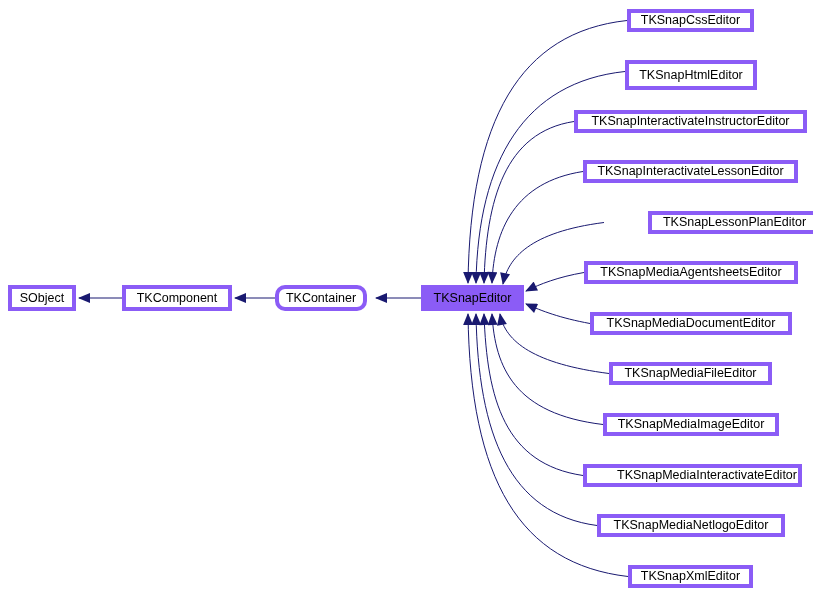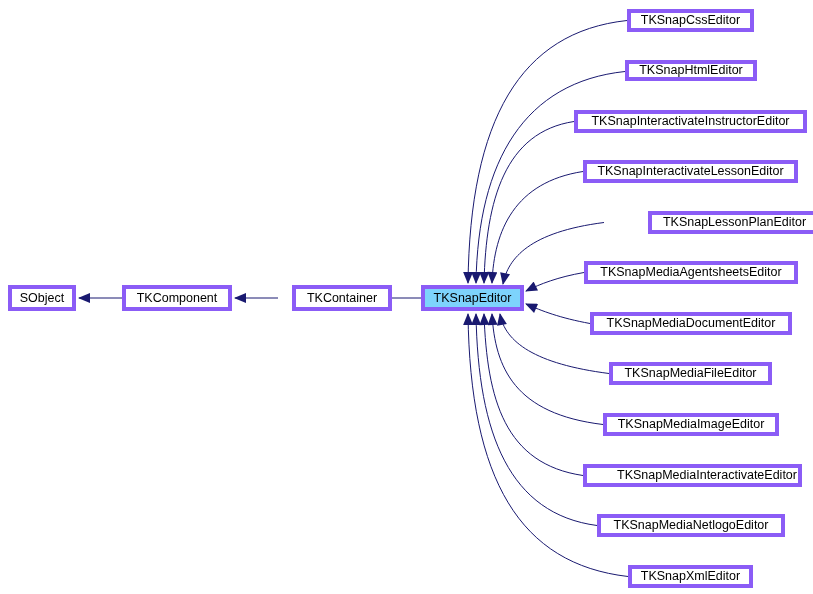--- a/index.html
+++ b/index.html
@@ -29,21 +29,21 @@
     color: #000000;
     font-size: 12.5px;
     line-height: 1;
     display: flex;
     align-items: center;
     justify-content: center;
     white-space: nowrap;
     cursor: pointer;
   }
   .node.focus {
-    background: #7dd3fc;
+    background: #8b5cf6;
   }
 </style>
 </head>
 <body>
 
 <div class="diagram">
 
   <svg class="edges" width="813" height="594" viewBox="0 0 813 594">
     <defs>
       <marker id="arrow" markerUnits="userSpaceOnUse" markerWidth="13" markerHeight="10" viewBox="0 0 12 10" refX="11" refY="5" orient="auto">
@@ -66,26 +66,26 @@
       <path d="M609,373.5 C535,364 505,342 500,314" marker-end="url(#arrow)"></path>
       <path d="M603,424.5 C515,414 495,368 492,314" marker-end="url(#arrow)"></path>
       <path d="M583,475.5 C505,464 487,400 484,314" marker-end="url(#arrow)"></path>
       <path d="M597,525.5 C510,514 478,435 476,314" marker-end="url(#arrow)"></path>
       <path d="M628,576.5 C520,564 470,480 468,314" marker-end="url(#arrow)"></path>
     </g>
   </svg>
 
   <div class="node" style="left:8px; top:285px; width:68px; height:26px;">SObject</div>
   <div class="node" style="left:122px; top:285px; width:110px; height:26px;">TKComponent</div>
-  <div class="node" style="left:292px; top:285px; width:100px; height:26px;">TKContainer</div>
+  <div class="node" style="left:275px; top:285px; width:92px; height:26px;border-radius:10px;">TKContainer</div>
 
   <div class="node focus" style="left:421px; top:285px; width:103px; height:26px;">TKSnapEditor</div>
 
   <div class="node" style="left:627px; top:9px; width:127px; height:23px;">TKSnapCssEditor</div>
-  <div class="node" style="left:625px; top:60px; width:132px; height:21px;">TKSnapHtmlEditor</div>
+  <div class="node" style="left:625px; top:60px; width:132px; height:30px;">TKSnapHtmlEditor</div>
   <div class="node" style="left:574px; top:110px; width:233px; height:23px;">TKSnapInteractivateInstructorEditor</div>
   <div class="node" style="left:583px; top:160px; width:215px; height:23px;">TKSnapInteractivateLessonEditor</div>
   <div class="node" style="left:604px; top:211px; width:173px; height:23px;margin-left:44px;">TKSnapLessonPlanEditor</div>
   <div class="node" style="left:590px; top:312px; width:202px; height:23px;">TKSnapMediaDocumentEditor</div>
   <div class="node" style="left:584px; top:261px; width:214px; height:23px;">TKSnapMediaAgentsheetsEditor</div>
   <div class="node" style="left:609px; top:362px; width:163px; height:23px;">TKSnapMediaFileEditor</div>
   <div class="node" style="left:603px; top:413px; width:176px; height:23px;">TKSnapMediaImageEditor</div>
   <div class="node" style="left:583px; top:464px; width:219px; height:23px;padding-left:29px;">TKSnapMediaInteractivateEditor</div>
   <div class="node" style="left:597px; top:514px; width:188px; height:23px;">TKSnapMediaNetlogoEditor</div>
   <div class="node" style="left:628px; top:565px; width:125px; height:23px;text-align:right;">TKSnapXmlEditor</div>

